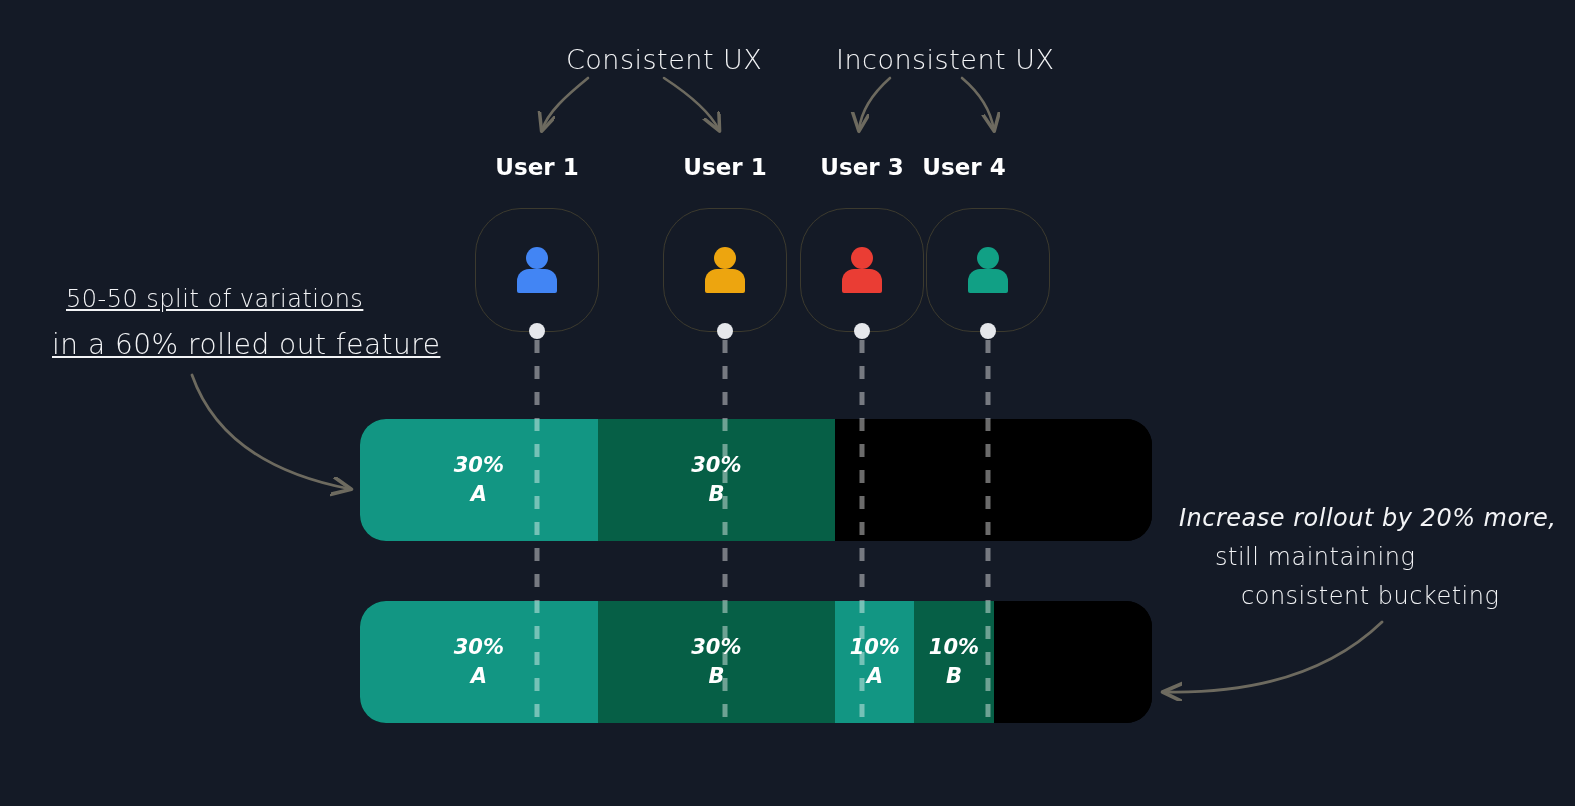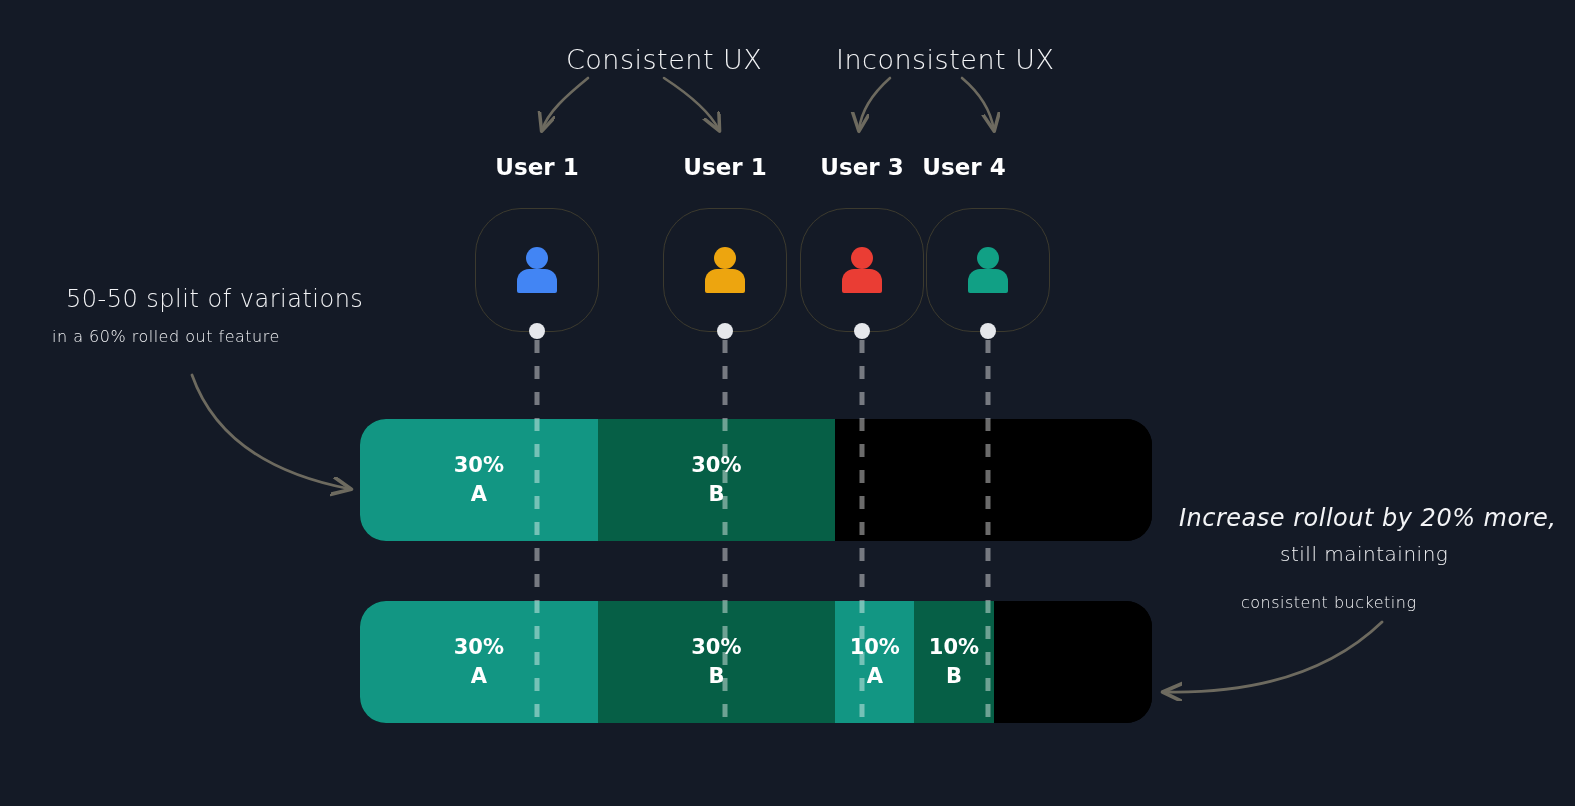--- a/index.html
+++ b/index.html
@@ -116,20 +116,21 @@
     height: 100%;
     display: flex;
     flex-direction: column;
     align-items: center;
     justify-content: center;
     color: #ffffff;
     font-family: "DejaVu Sans", sans-serif;
     font-weight: bold;
     font-size: 21px;
     line-height: 1.38;
+    font-style: italic;
   }
   .seg .pct { display: block; }
   .seg .var { display: block; }
 
   svg.overlay {
     position: absolute;
     left: 0; top: 0;
     width: 1575px;
     height: 806px;
     pointer-events: none;
@@ -137,26 +138,26 @@
   }
 </style>
 </head>
 <body>
 
 <div id="stage">
 
   <div class="hand" style="left:566px; top:42px; font-size:27px;">Consistent UX</div>
   <div class="hand" style="left:836px; top:42px; font-size:27px;">Inconsistent UX</div>
 
-  <div class="hand" style="left:66px; top:283px; font-size:24px;">50-50 split of variations</div>
-  <div class="hand" style="left:52px; top:326px; font-size:16px;">in a 60% rolled out feature</div>
+  <div class="hand" style="left:66px; top:283px; font-size:24px;text-decoration:underline;">50-50 split of variations</div>
+  <div class="hand" style="left:52px; top:326px; font-size:28px;text-decoration:underline;">in a 60% rolled out feature</div>
 
   <div class="hand" style="left:1179px; top:502px; font-size:24px;font-style:italic;">Increase rollout by 20% more,</div>
-  <div class="hand" style="left:1280px; top:541px; font-size:20px;">still maintaining</div>
-  <div class="hand" style="left:1241px; top:592px; font-size:16px;">consistent bucketing</div>
+  <div class="hand" style="left:1215px; top:541px; font-size:24px;">still maintaining</div>
+  <div class="hand" style="left:1241px; top:580px; font-size:24px;">consistent bucketing</div>
 
   <div class="user-label" style="left:537px; top:154px;">User 1</div>
   <div class="user-label" style="left:725px; top:154px;">User 1</div>
   <div class="user-label" style="left:862px; top:154px;">User 3</div>
   <div class="user-label" style="left:964px; top:154px;">User 4</div>
 
   <div class="avatar" style="left:537px; top:208px;">
     <div class="person">
       <div class="head" style="background:#4285f4;"></div>
       <div class="body" style="background:#4285f4;"></div>

